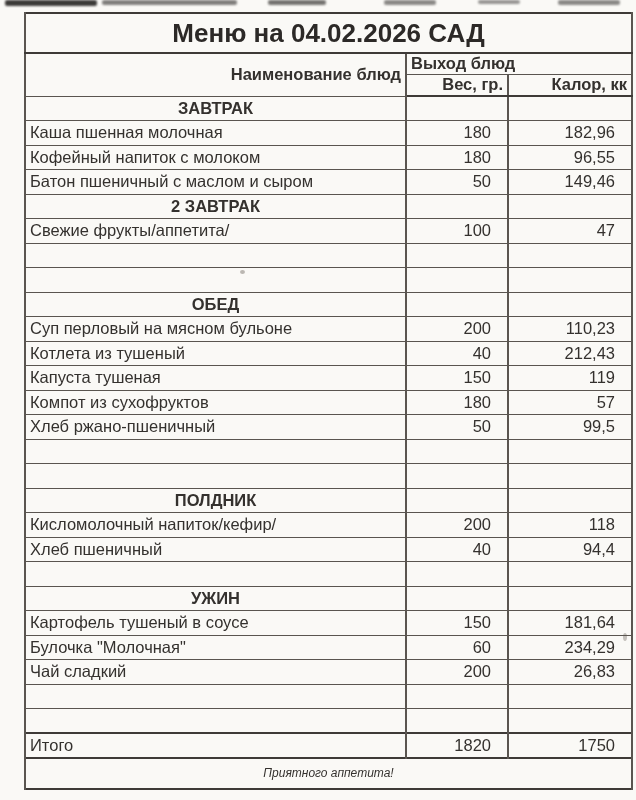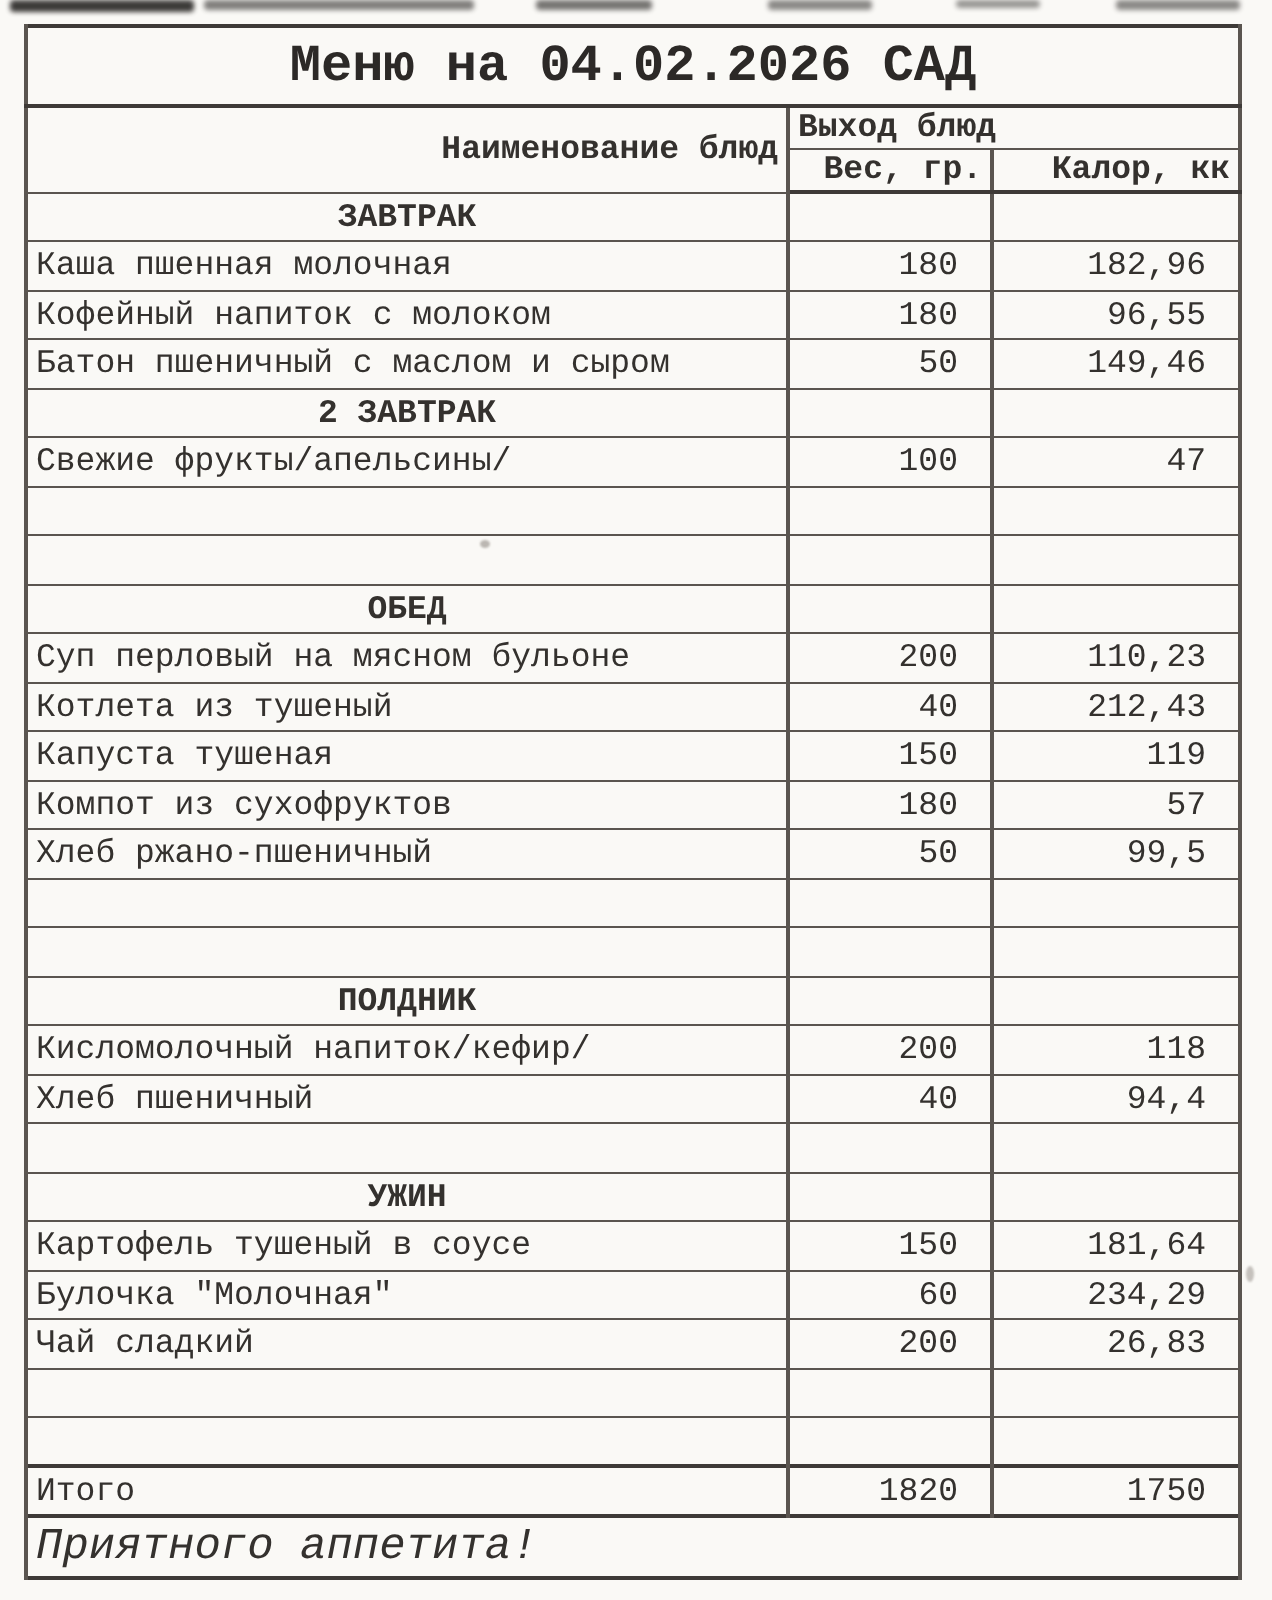--- a/index.html
+++ b/index.html
@@ -12,26 +12,25 @@
   html,body{margin:0;padding:0;}
   body{
     width:636px;height:800px;
     background:var(--paper);
     font-family:"Liberation Sans", sans-serif;
     color:var(--ink);
     position:relative;
     overflow:hidden;
   }
   table{
-    position:absolute;left:12px;top:12px;
+    position:absolute;left:24px;top:12px;
     width:607px;
     border-collapse:collapse;
     table-layout:fixed;
     border:2.5px solid var(--line-dark);
-    font-family:Liberation Mono, monospace;
   }
   td{
     border-left:2px solid var(--line);
     border-right:2px solid var(--line);
     border-top:1.5px solid var(--line);
     border-bottom:1.5px solid var(--line);
     padding:0 4px;
     font-size:16.5px;
     height:24.5px;
     vertical-align:middle;
@@ -54,22 +53,22 @@
     vertical-align:middle;
   }
   td.output-header{}
   td.sub-header{text-align:right;padding-left:5px;}
   td.num{text-align:right;padding-right:16px;}
   tr.row-section td:first-child{font-weight:bold;text-align:center;}
   tr.row-total td{border-top:2px solid var(--line-dark);}
   tr.footer-row td{
     border-top:2px solid var(--line-dark);
     font-style:italic;
-    text-align:left;
-    font-size:22px;
+    text-align:center;
+    font-size:12px;
     height:31px;
   }
   
   .smudge{
     position:absolute;top:0;height:5px;
     background:#1c1a18;
     border-radius:2px;
     filter:blur(1.2px);
   }
   .speck{
@@ -132,21 +131,21 @@
         <td>Батон пшеничный с маслом и сыром</td>
         <td class="num">50</td>
         <td class="num">149,46</td>
       </tr>
       <tr class="row-section">
         <td>2 ЗАВТРАК</td>
         <td class="num"></td>
         <td class="num"></td>
       </tr>
       <tr class="row-item">
-        <td>Свежие фрукты/апельсины/</td>
+        <td>Свежие фрукты/аппетита/</td>
         <td class="num">100</td>
         <td class="num">47</td>
       </tr>
       <tr class="row-empty">
         <td></td>
         <td class="num"></td>
         <td class="num"></td>
       </tr>
       <tr class="row-empty">
         <td></td>

